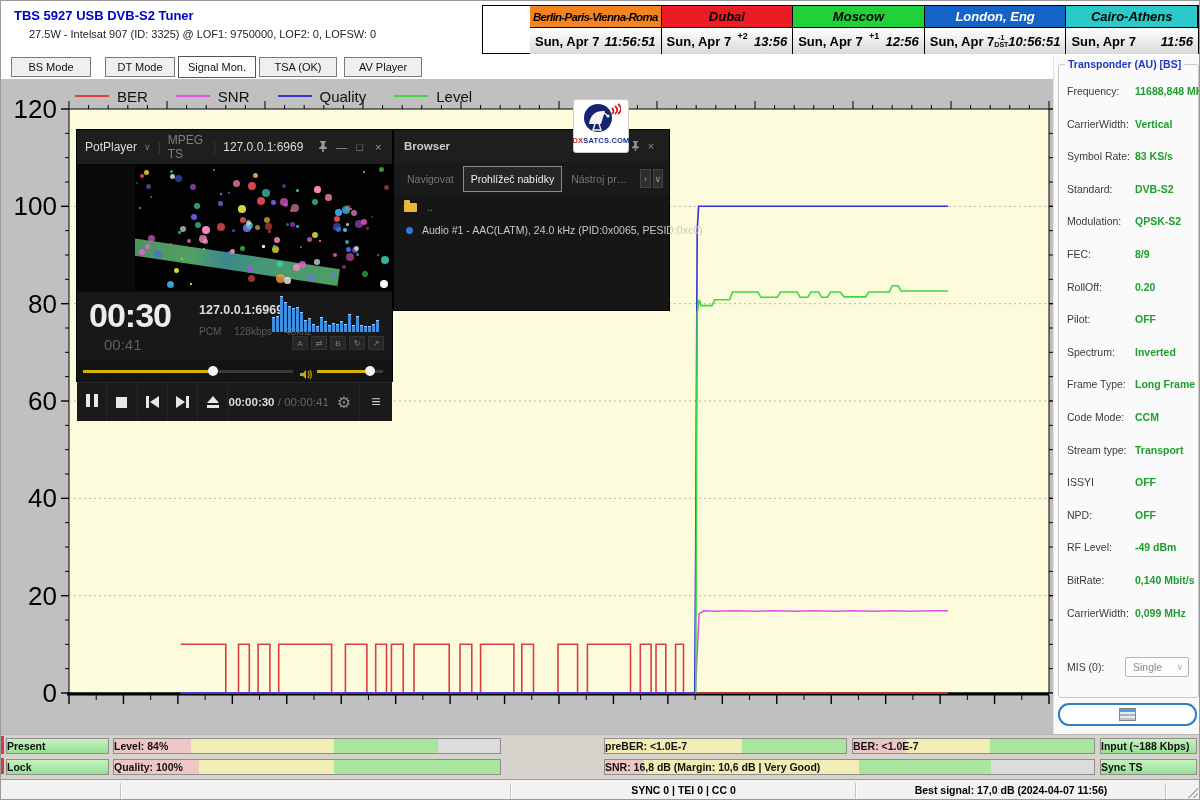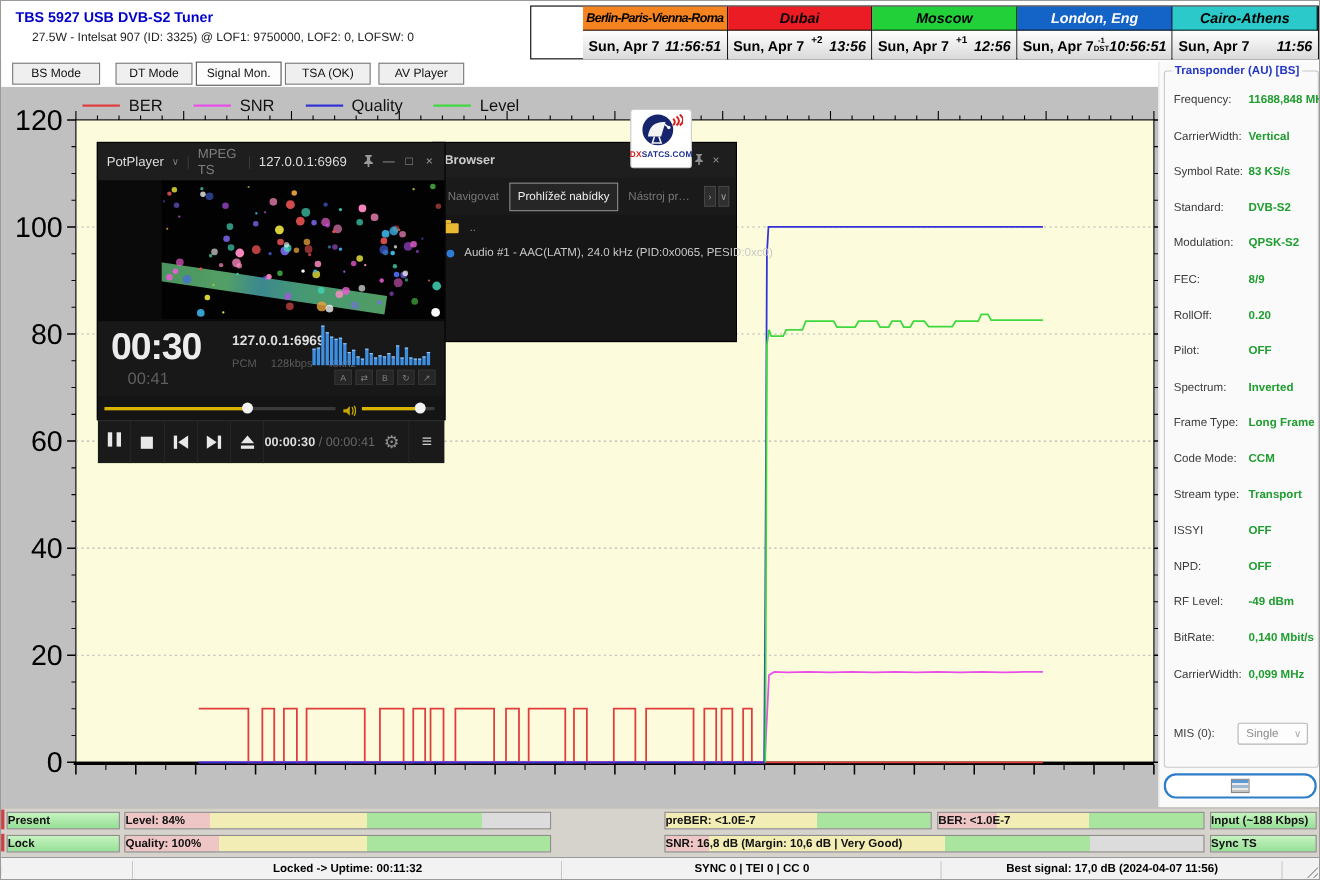--- a/index.html
+++ b/index.html
@@ -30,21 +30,21 @@
   #tab3{left:258px;width:78px}#tab4{left:343px;width:78px}
   
   #chart-panel{position:absolute;left:0;top:78px;width:1052px;height:655px;background:#c0c0c0;}
   #legend{position:absolute;left:74px;top:6px;height:22px;display:flex;gap:28px;align-items:center;z-index:2;}
   .lg-item{display:flex;align-items:center;gap:8px;font-size:15px;color:#111;justify-content:flex-end;}
   .lg-line{width:34px;height:0;border-top:2px solid #000;}
   #chart-svg{position:absolute;left:0;top:0;}
   
   .win{position:absolute;box-sizing:border-box;border:1px solid #000;z-index:5;}
   
-  #pot{left:75px;top:128px;width:317px;height:253px;background:#111;margin-left:12px;}
+  #pot{left:75px;top:128px;width:317px;height:253px;background:#111;}
   #pot-title{height:34px;background:#1e1e1e;display:flex;align-items:center;padding:0 8px;gap:7px;font-size:12px;color:#ddd;}
   #pot-title .dim{color:#7e7e7e;} #pot-title .sep{color:#3a3a3a;}
   #pot-title .wbtn{color:#999;font-size:11px;width:16px;text-align:center;cursor:default;}
   #pot-title .grow{flex:1;}
   #pot-video{position:absolute;left:0;top:34px;width:315px;height:128px;background:#0a0a0a;overflow:hidden;}
   #video-frame{position:absolute;left:58px;top:0;width:257px;height:126px;background:#020202;overflow:hidden;}
   #ribbon{position:absolute;left:-4px;top:74px;width:210px;height:17px;transform:rotate(8.5deg);transform-origin:left center;
     background:linear-gradient(90deg,#4e9a63,#57a86b 30%,#3f8f96 45%,#49a07a 62%,#55a56a);opacity:.95;}
   .dot{position:absolute;border-radius:50%;}
   #pot-info{position:absolute;left:0;top:162px;width:315px;height:68px;background:#181818;text-align:center;}
@@ -737,19 +737,18 @@
   </div>
   <div class="red-sliver" style="top:735px;height:18px"></div>
   <div class="red-sliver" style="top:757px;height:16px"></div>
   <div class="red-sliver" style="top:786px;height:9px;width:4px"></div>
 
   <div id="statusbar">
     <div class="sb-sep" style="left:119px"></div>
     <div class="sb-sep" style="left:509px"></div>
     <div class="sb-sep" style="left:854px"></div>
     <div class="sb-sep" style="left:1164px"></div>
-    <div class="sb-cell" id="sb-left">Locked -&gt; Uptime: 00:11:32</div>
     <div class="sb-cell" id="sb-center">SYNC 0 | TEI 0 | CC 0</div>
     <div class="sb-cell" id="sb-right">Best signal: 17,0 dB (2024-04-07 11:56)</div>
     <div id="grip"></div>
   </div>
 
 </div>
 
 </body></html>

